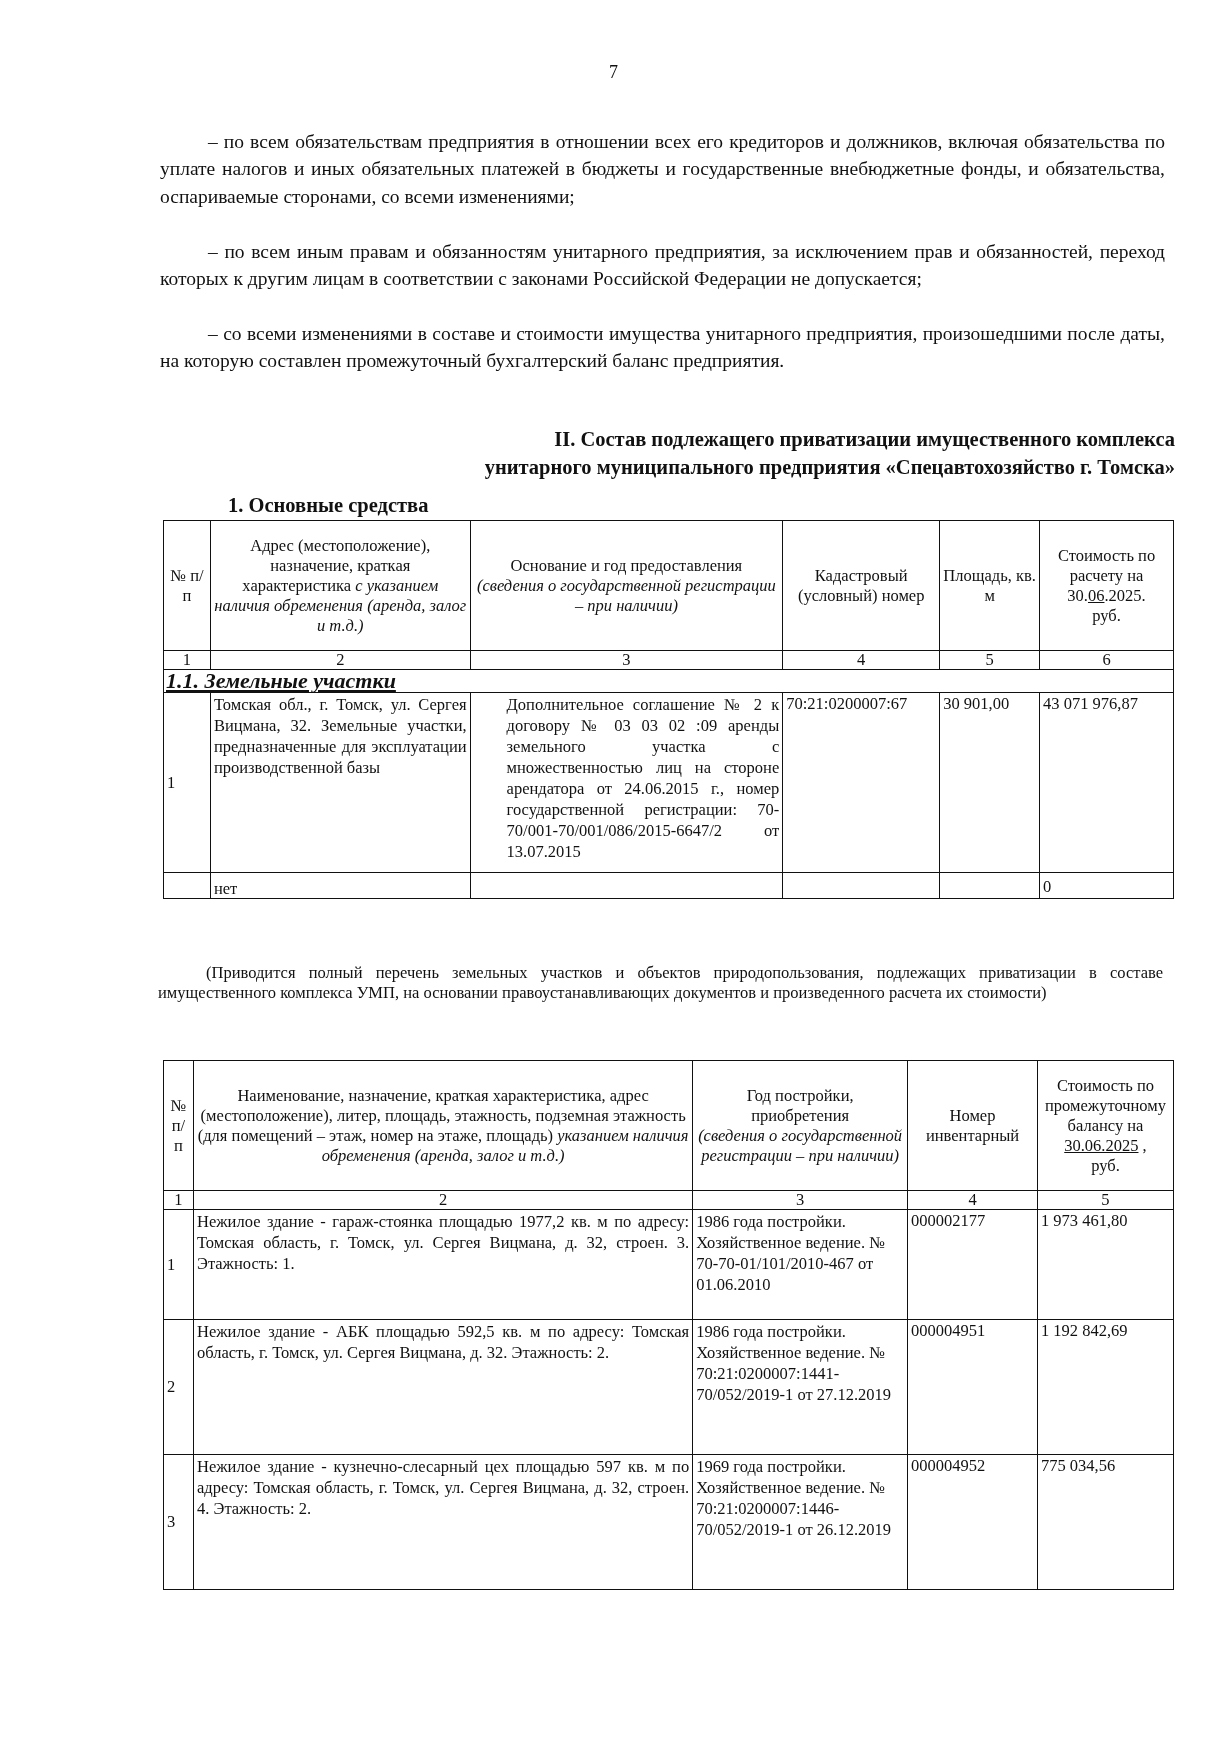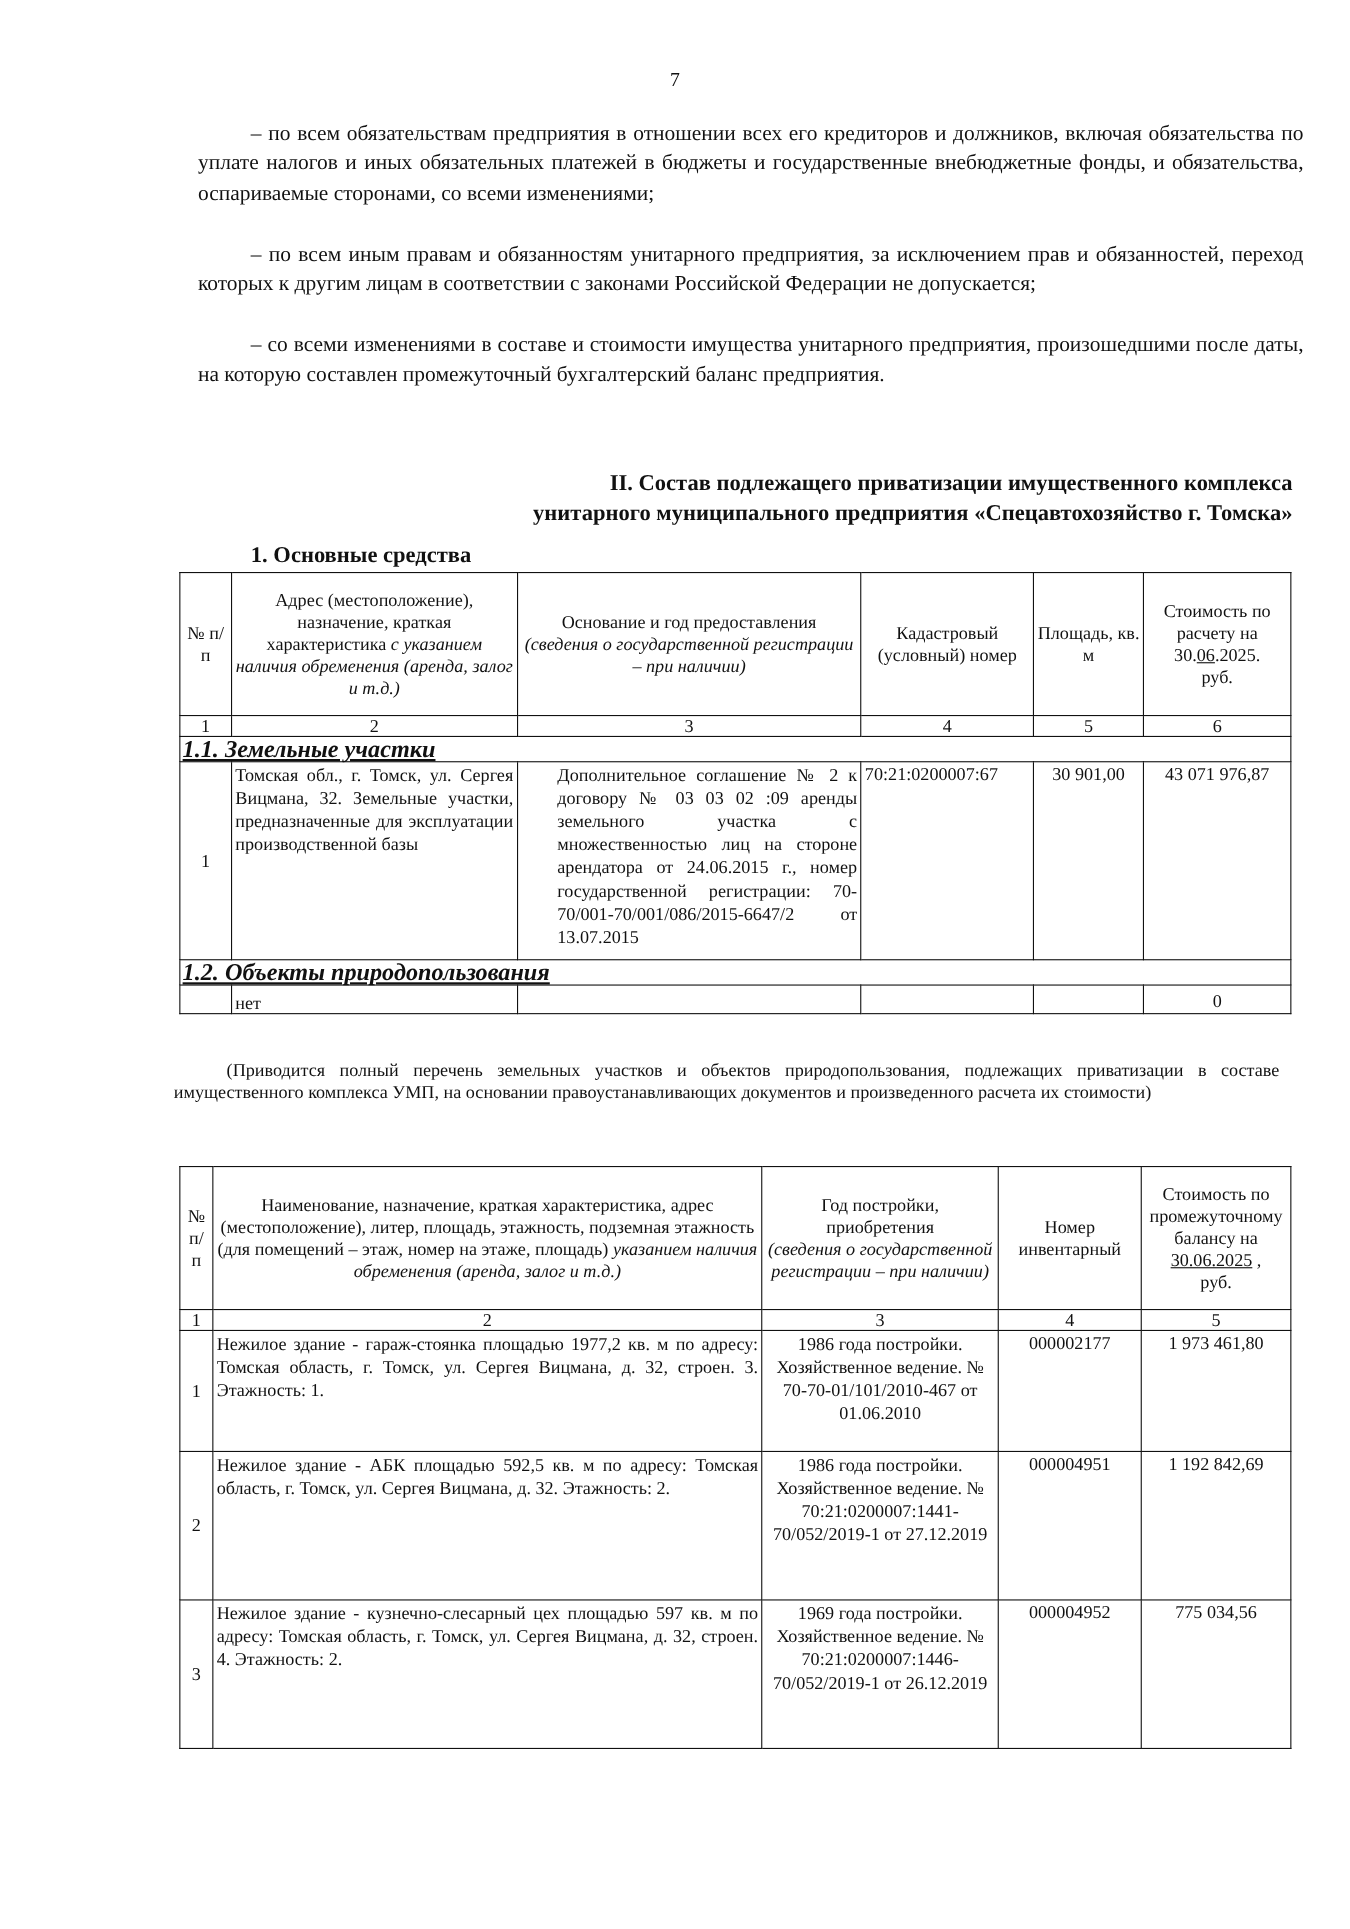--- a/index.html
+++ b/index.html
@@ -1,31 +1,31 @@
 <!DOCTYPE html>
 <html><head>
 <meta charset="utf-8">
 <style>
   html, body { margin: 0; padding: 0; background: #ffffff; }
   body { width: 1227px; height: 1754px; position: relative; overflow: hidden;
          font-family: "Liberation Serif", "DejaVu Serif", serif; color: #111; }
   .page-num { position: absolute; top: 62px; left: 0; width: 1227px; text-align: center; font-size: 18px; }
-  .para { position: absolute; left: 180px; width: 1005px; font-size: 19.5px; line-height: 27.4px; text-align: justify; }
+  .para { position: absolute; left: 160px; width: 1005px; font-size: 19.5px; line-height: 27.4px; text-align: justify; margin-top: 20px; }
   .para .indent { display: inline-block; width: 48px; }
   .heading { position: absolute; left: 170px; width: 1005px; text-align: right; font-weight: bold; font-size: 20.5px; line-height: 28px; }
   .subheading { position: absolute; left: 228px; top: 494px; font-weight: bold; font-size: 20.5px; }
   table { border-collapse: collapse; position: absolute; font-size: 16.5px; }
   td { border: 1.3px solid #111; padding: 1px 3px; vertical-align: top; }
   .hdr td { text-align: center; vertical-align: middle; line-height: 20px; }
   .num td { text-align: center; padding: 0; line-height: 18px; font-size: 16.5px; }
   .sect td { font-weight: bold; font-style: italic; font-size: 22px; padding: 0 2px; line-height: 22px; }
   .sect span { text-decoration: underline; }
   .it { font-style: italic; }
   .jl { text-align: justify; }
-  .c { text-align: center; }
+  .c { text-align: left; }
   .vm { vertical-align: middle; }
   .note { position: absolute; left: 158px; width: 1005px; font-size: 16.5px; line-height: 20px; text-align: justify; }
   .note .indent { display: inline-block; width: 48px; }
   .u { text-decoration: underline; }
 </style>
 </head>
 <body>
 
 <div class="page-num">7</div>
 
@@ -69,23 +69,20 @@
   <tr class="sect">
     <td colspan="6"><span>1.1. Земельные участки</span></td>
   </tr>
   <tr style="height:180px;">
     <td class="c vm">1</td>
     <td class="jl" style="line-height:21px;">Томская обл., г. Томск, ул. Сергея Вицмана, 32. Земельные участки, предназначенные для эксплуатации производственной базы</td>
     <td class="jl" style="line-height:21px;padding-left:36px;">Дополнительное соглашение № 2 к договору № 03 03 02 :09 аренды земельного участка с множественностью лиц на стороне арендатора от 24.06.2015 г., номер государственной регистрации: 70-70/001-70/001/086/2015-6647/2 от 13.07.2015</td>
     <td>70:21:0200007:67</td>
     <td class="c">30 901,00</td>
     <td class="c">43 071 976,87</td>
-  </tr>
-  <tr class="sect">
-    <td colspan="6"><span>1.2. Объекты природопользования</span></td>
   </tr>
   <tr style="height:26px;">
     <td></td>
     <td style="vertical-align:bottom; line-height:16px;">нет</td>
     <td></td>
     <td></td>
     <td></td>
     <td class="c" style="vertical-align:bottom;">0</td>
   </tr>
 </tbody>

